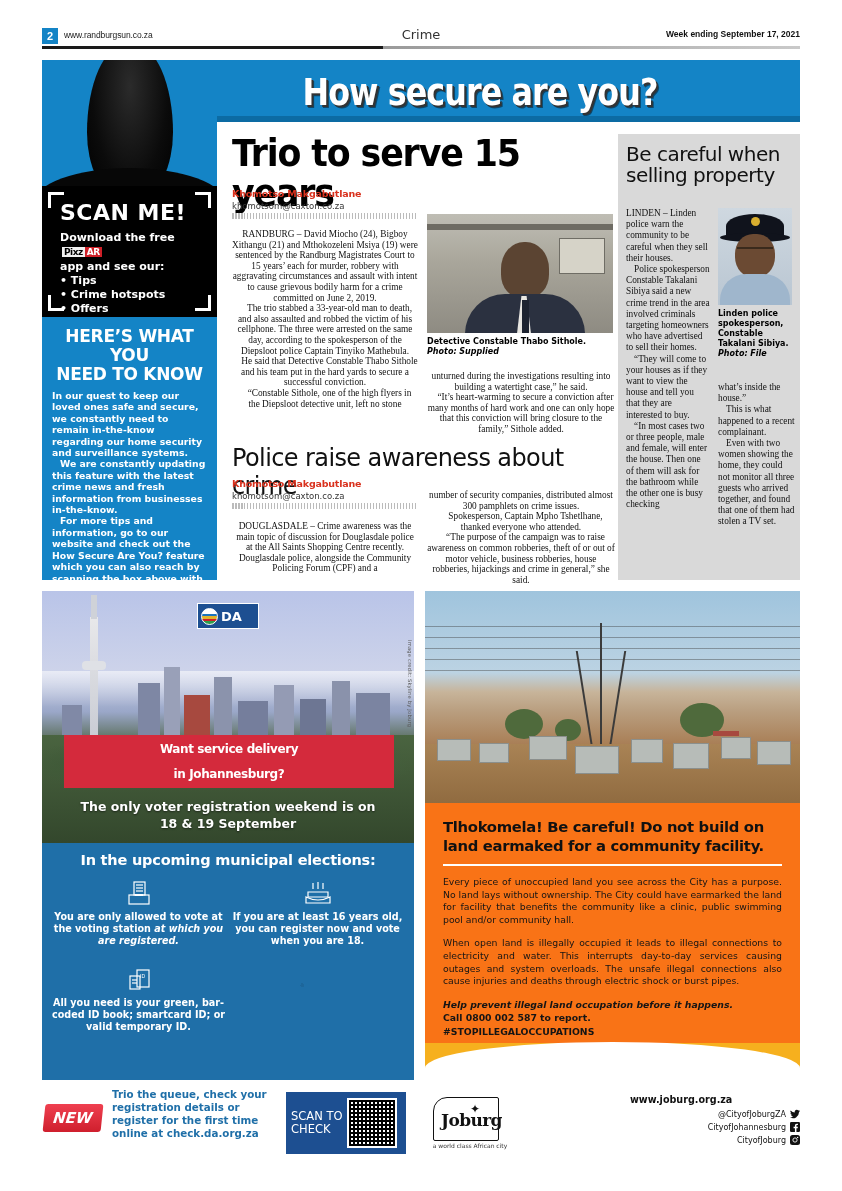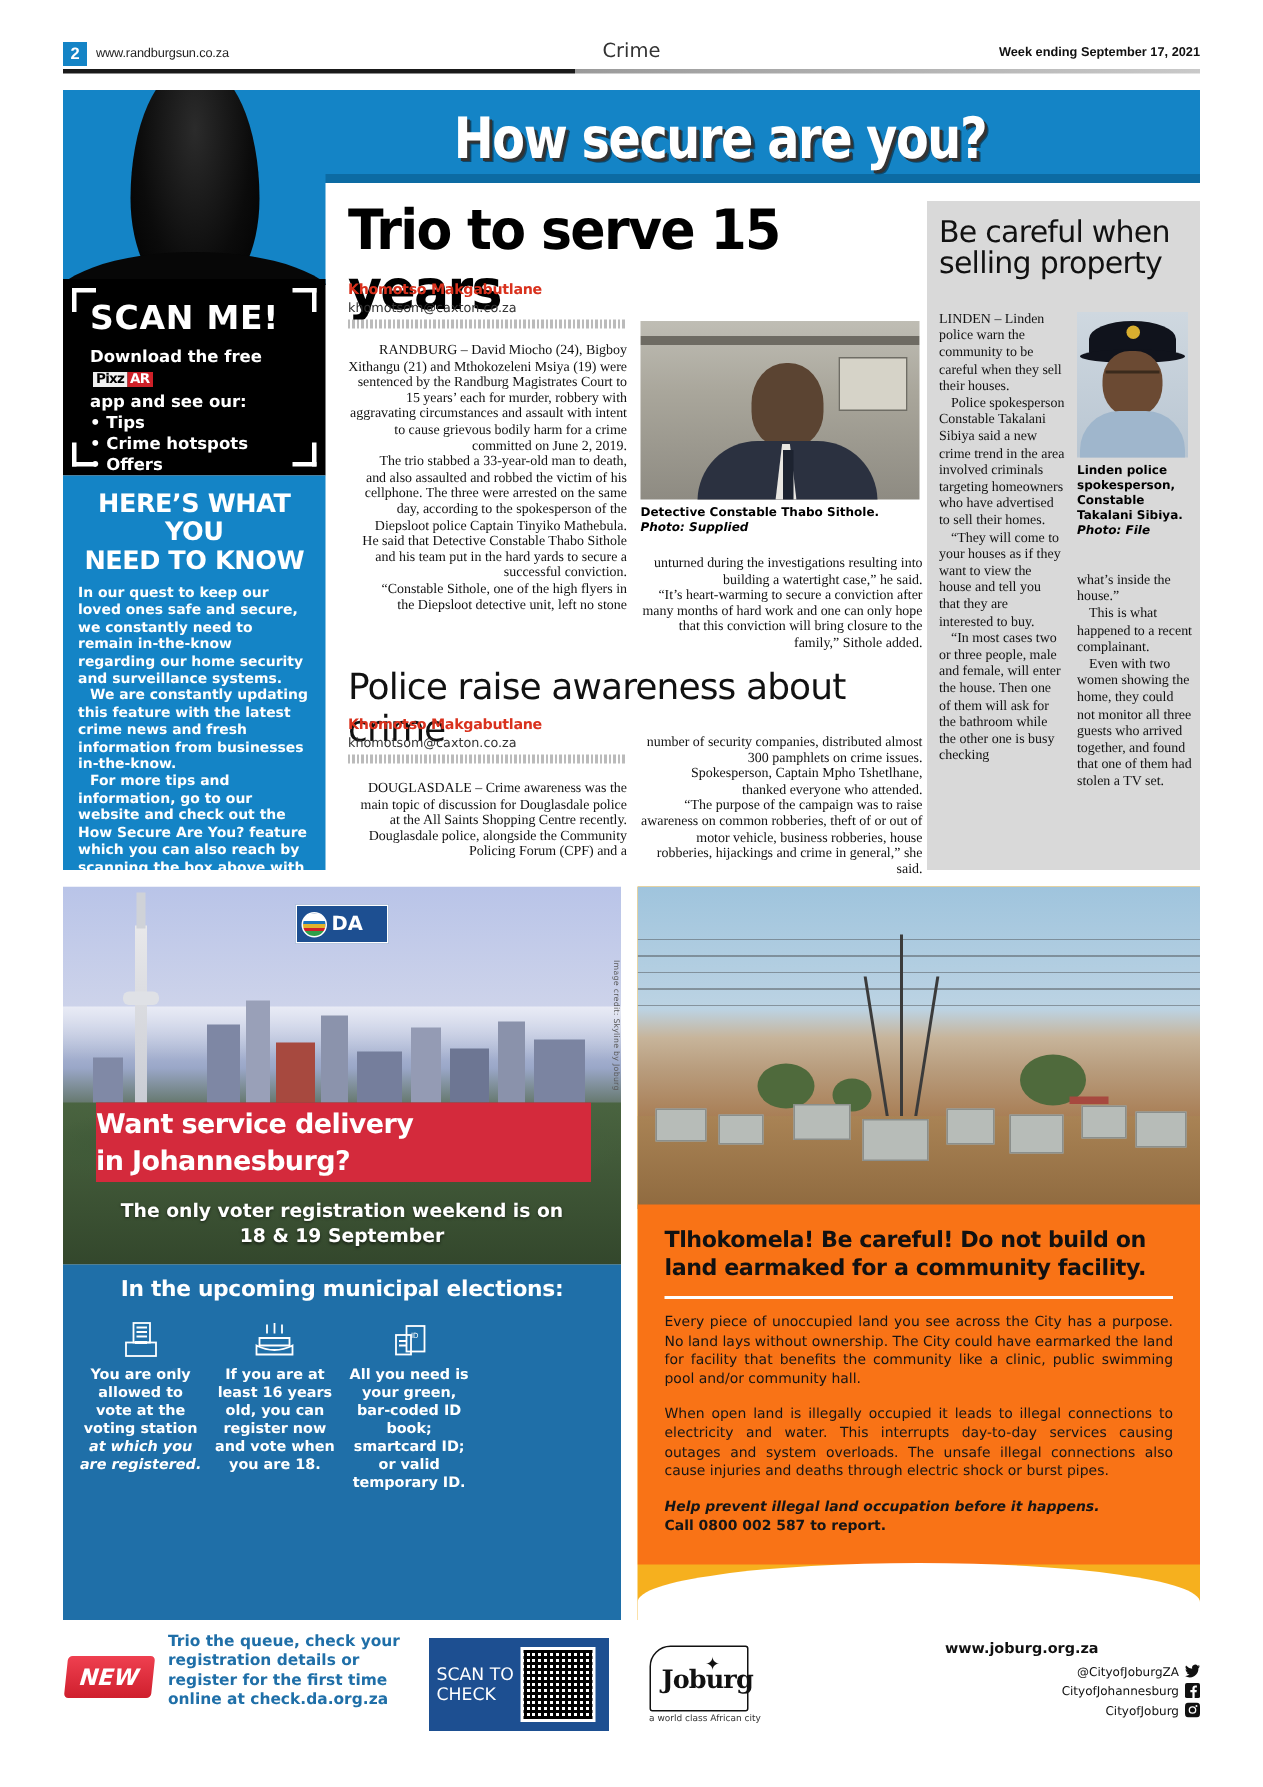--- a/index.html
+++ b/index.html
@@ -133,21 +133,21 @@
   }
   .dashrule {
     position:absolute; height:6px;
     background:repeating-linear-gradient(to right,#bbb 0 1.5px,#fff 1.5px 3px);
   }
 
   .bodycol {
     position:absolute;
     font-family:"Liberation Serif", serif;
     font-size:9.3px; line-height:10.6px; color:#111;
-    text-align:right;
+    text-align:center;
   }
   .bodycol p { margin:0; }
   .bodycol p.ind { text-indent:9px; }
 
   
   .art-photo {
     position:absolute; left:427px; top:214px; width:186px; height:119px;
     background:linear-gradient(180deg,#bfbdb4 0%,#a9a69b 40%,#8e8b82 100%);
     overflow:hidden;
   }
@@ -295,22 +295,22 @@
   .photo-credit {
     position:absolute; left:402px; top:640px; width:11px; height:170px;
     font-size:5.2px; color:#5a5a5a; writing-mode:vertical-rl;
     font-family:"DejaVu Sans", sans-serif; letter-spacing:0.2px;
   }
   .da-red-band {
     position:absolute; left:64px; top:735px; width:330px; height:53px;
     background:#d42a3c;
   }
   .da-red-band .t {
-    color:#fff; font-weight:bold; font-size:18px; line-height:25px;
-    text-align:left; padding-top:2px; font-family:"DejaVu Sans", sans-serif;
+    color:#fff; font-weight:bold; font-size:12px; line-height:25px;
+    text-align:center; padding-top:2px; font-family:"DejaVu Sans", sans-serif;
     letter-spacing:-0.4px;
   }
   .da-sub {
     position:absolute; left:52px; top:798px; width:352px;
     color:#fff; font-weight:bold; font-size:12.5px;
     line-height:17px; text-align:center; font-family:"DejaVu Sans", sans-serif;
     text-shadow:0 1px 2px rgba(0,0,0,.55);
   }
   .da-blue {
     position:absolute; left:42px; top:843px; width:372px; height:237px;
@@ -318,21 +318,21 @@
     background-image:
       radial-gradient(circle at 20% 30%, rgba(255,255,255,.06) 0 2px, transparent 2px),
       radial-gradient(circle at 70% 60%, rgba(0,0,0,.08) 0 2px, transparent 2px);
   }
   .da-blue h4 {
     margin:0; padding:9px 0 9px; text-align:center; color:#fff;
     font-size:14.5px; font-weight:bold; font-family:"DejaVu Sans", sans-serif;
     letter-spacing:-0.2px;
   }
   .da-grid {
-    display:grid; grid-template-columns:1fr 1fr 1fr 1fr; gap:16px 6px; padding:0 10px;
+    display:grid; grid-template-columns:1fr 1fr; gap:16px 6px; padding:0 10px;
   }
   .da-cell { text-align:center; color:#fff; }
   .da-cell .ico { height:34px; display:flex; align-items:center; justify-content:center; }
   .da-cell .txt {
     font-size:9.6px; line-height:12px; font-weight:bold;
     font-family:"DejaVu Sans", sans-serif;
   }
   .da-cell .txt i { font-style:italic; }
 
   
@@ -687,20 +687,21 @@
   <div class="jb-body">
     <h3>
       <span>Tlhokomela! Be careful! Do not build on</span><br>
       <span>land earmaked for a community facility.</span>
     </h3>
     <div class="jb-hr"></div>
     <p>Every piece of unoccupied land you see across the City has a purpose. No land lays without ownership. The City could have earmarked the land for facility that benefits the community like a clinic, public swimming pool and/or community hall.</p>
     <p>When open land is illegally occupied it leads to illegal connections to electricity and water. This interrupts day-to-day services causing outages and system overloads. The unsafe illegal connections also cause injuries and deaths through electric shock or burst pipes.</p>
     <p class="bi">Help prevent illegal land occupation before it happens.</p>
     <p class="b">Call 0800 002 587 to report.</p>
+    <p class="b">#STOPILLEGALOCCUPATIONS</p>
   </div>
   <div class="jb-curve"></div>
 </div>
 
 <div class="jb-logo">
   <div class="shape"></div>
   <div class="star">✦</div>
   <div class="word">Joburg</div>
   <div class="tag">a world class African city</div>
 </div>

